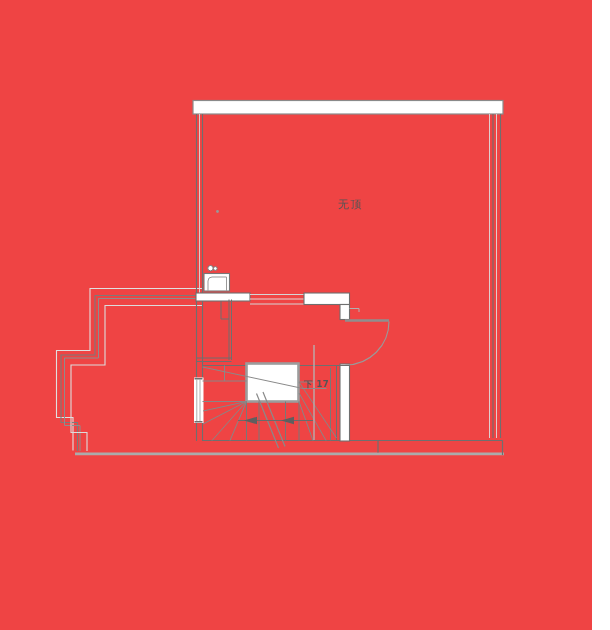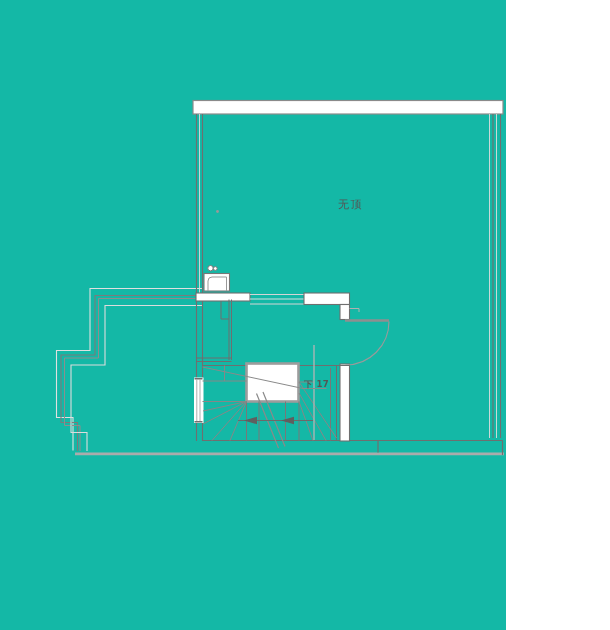--- a/index.html
+++ b/index.html
@@ -1,19 +1,19 @@
 <!DOCTYPE html>
 <html><head>
 <meta charset="utf-8">
 <style>
   html,body{margin:0;padding:0;background:#ffffff;}
   .canvas{
     position:relative;
-    width:506px;height:630px;
-    background:#14b8a6;
+    width:592px;height:630px;
+    background:#ef4444;
     overflow:hidden;
     font-family:"DejaVu Sans","Liberation Sans",sans-serif;
   }
   svg{display:block;}
   text{font-family:"DejaVu Sans","Liberation Sans",sans-serif;}
 </style>
 </head>
 <body>
 
 <div class="canvas">

